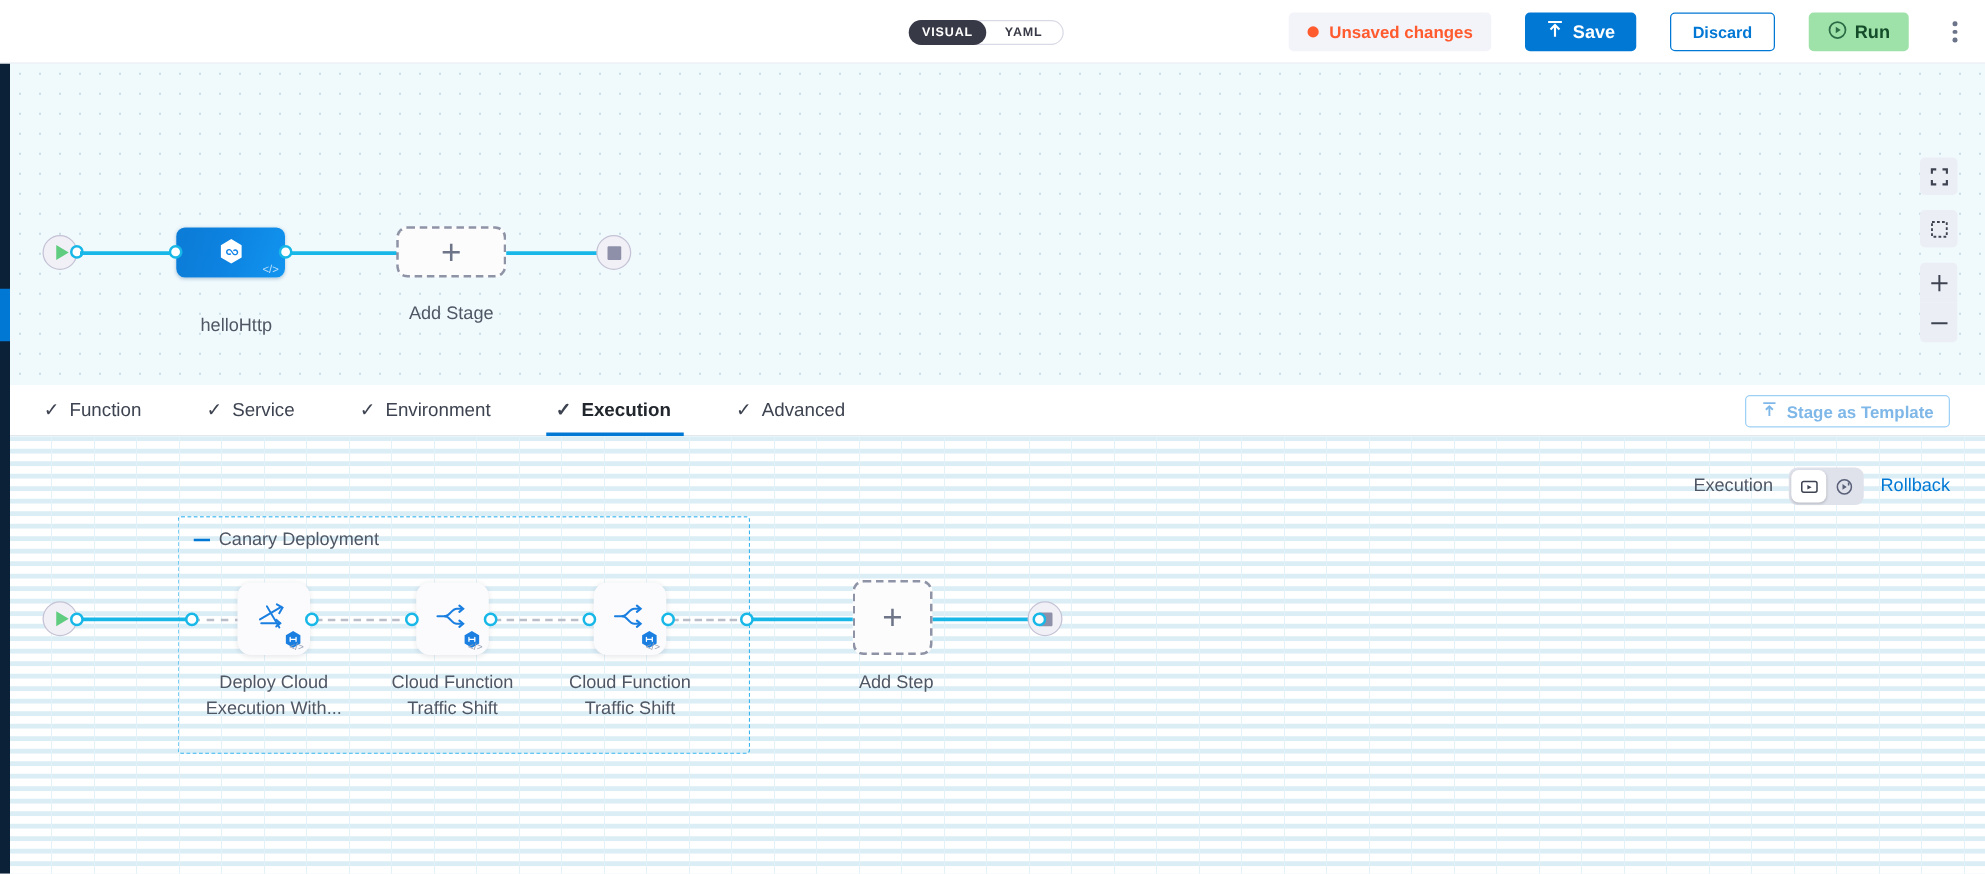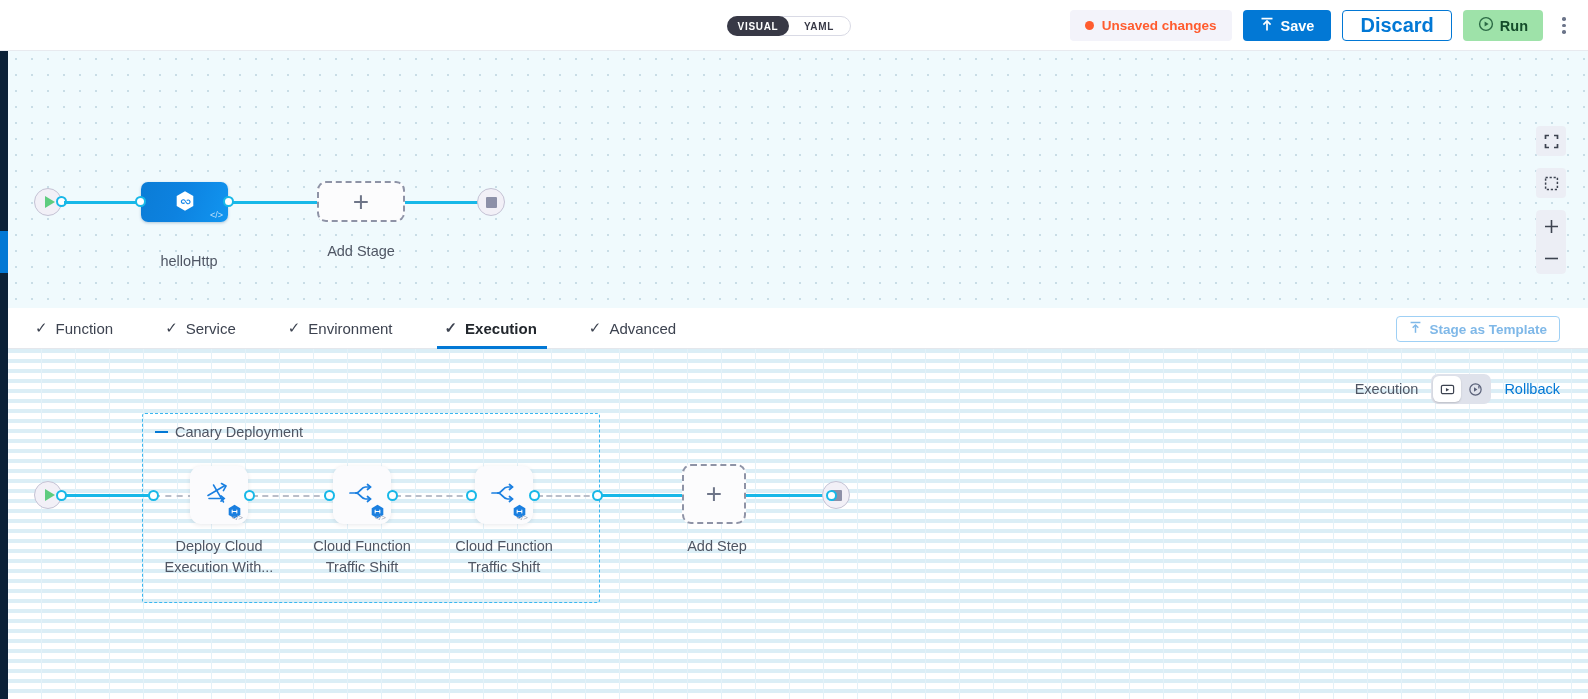--- a/index.html
+++ b/index.html
@@ -33,37 +33,37 @@
   .toggle-opt {
     font-size: 10px; font-weight: bold; letter-spacing: 0.7px;
     height: 20px; display: flex; align-items: center; justify-content: center;
     border-radius: 10px;
   }
   .toggle-opt.visual { width: 62px; background: #383946; color: #ffffff; margin-left:-1px; height:20px; }
   .toggle-opt.yaml { width: 60px; color: #383946; }
 
   .tb-right {
     position: absolute; right: 14px; top: 0; height: 51px;
-    display: flex; align-items: center; gap: 11px;
+    display: flex; align-items: center; gap: 27px;
   }
   .unsaved {
     background: #f3f3fa; border-radius: 4px; height: 31px;
     display: flex; align-items: center; gap: 8px; padding: 0 15px;
     font-size: 13.5px; font-weight: bold; color: #ff5b2e;
   }
   .dot-orange { width: 9px; height: 9px; border-radius: 50%; background: #ff5b2e; }
   .btn-save {
     background: #0278d5; color:#fff; border-radius: 4px; height: 31px;
     display:flex; align-items:center; gap:7px; padding: 0 17px;
     font-size: 14.5px; font-weight: bold; cursor: pointer;
   }
   .btn-discard {
     background:#fff; color:#0278d5; border:1px solid #0278d5; border-radius:4px;
     height:31px; display:flex; align-items:center; padding: 0 17px;
-    font-size: 20px; font-weight: bold; cursor: pointer;
+    font-size: 13px; font-weight: bold; cursor: pointer;
   }
   .btn-run {
     background:#9ee2a9; color:#144c2a; border-radius:4px; height:31px;
     display:flex; align-items:center; gap:6px; padding: 0 15px;
     font-size:14.5px; font-weight:bold; cursor:pointer;
   }
   .kebab { width: 20px; height: 31px; display:flex; flex-direction:column;
            align-items:center; justify-content:center; gap:3px; cursor:pointer; }
   .kebab i { width: 3.5px; height: 3.5px; border-radius:50%; background:#6b7489; display:block; }
 

